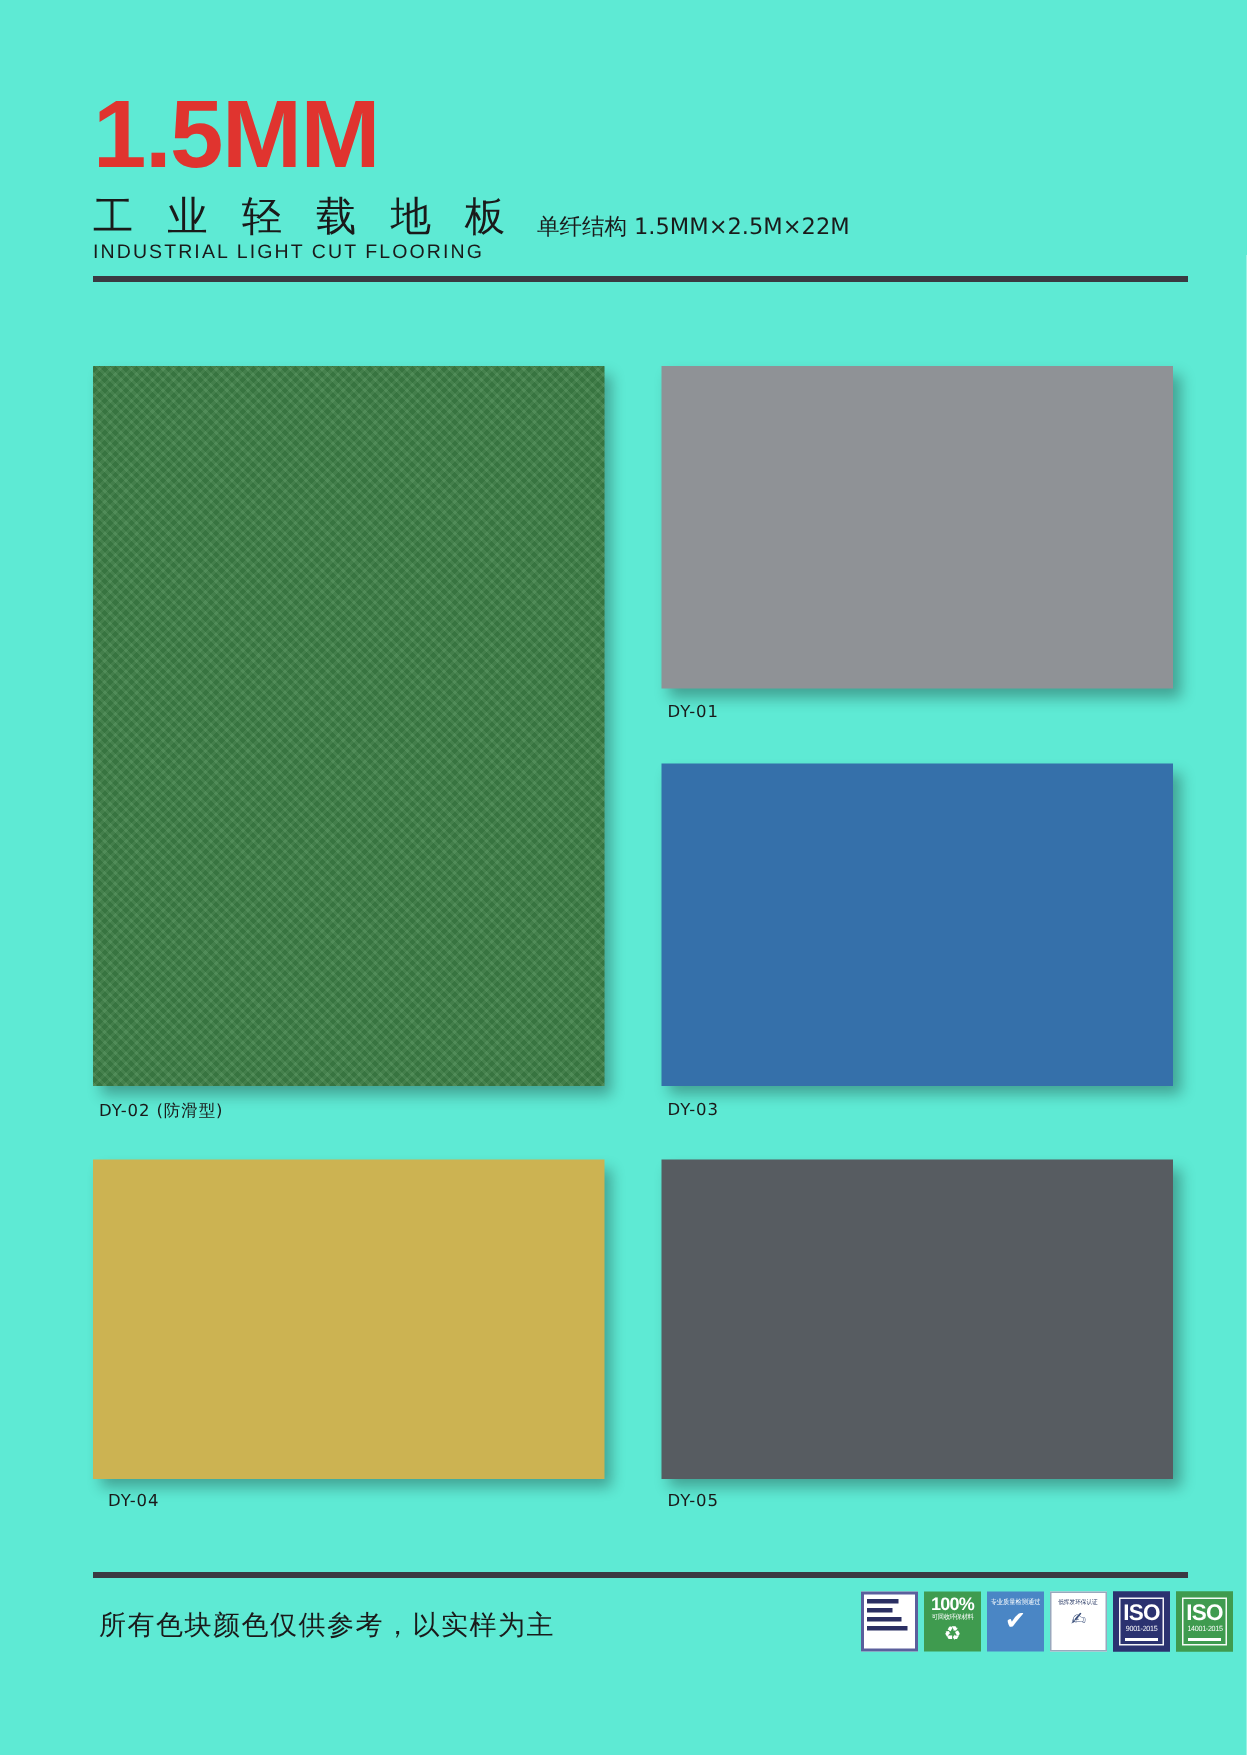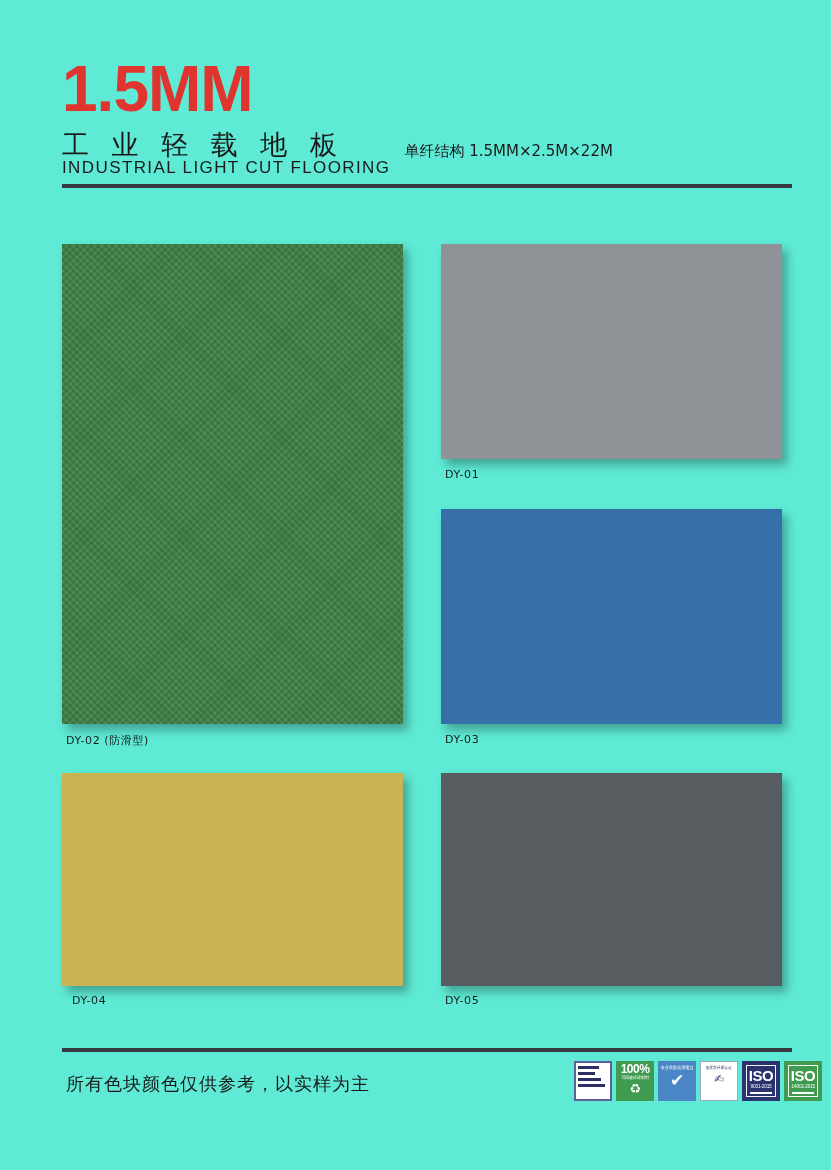--- a/index.html
+++ b/index.html
@@ -48,21 +48,21 @@
   }
   .title-cn {
     font-size: 27px;
     line-height: 30px;
     color: #1a1a1a;
     letter-spacing: 7px;
     font-family: "DejaVu Sans", sans-serif;
     white-space: nowrap;
   }
   .title-en {
-    font-size: 17px;
+    font-size: 13px;
     line-height: 14px;
     color: #1a1a1a;
     letter-spacing: 1.4px;
     margin-top: 1px;
     white-space: nowrap;
     font-family: "Liberation Sans", sans-serif;
   }
   .spec-line {
     margin-left: 14px;
     padding-bottom: 3px;

